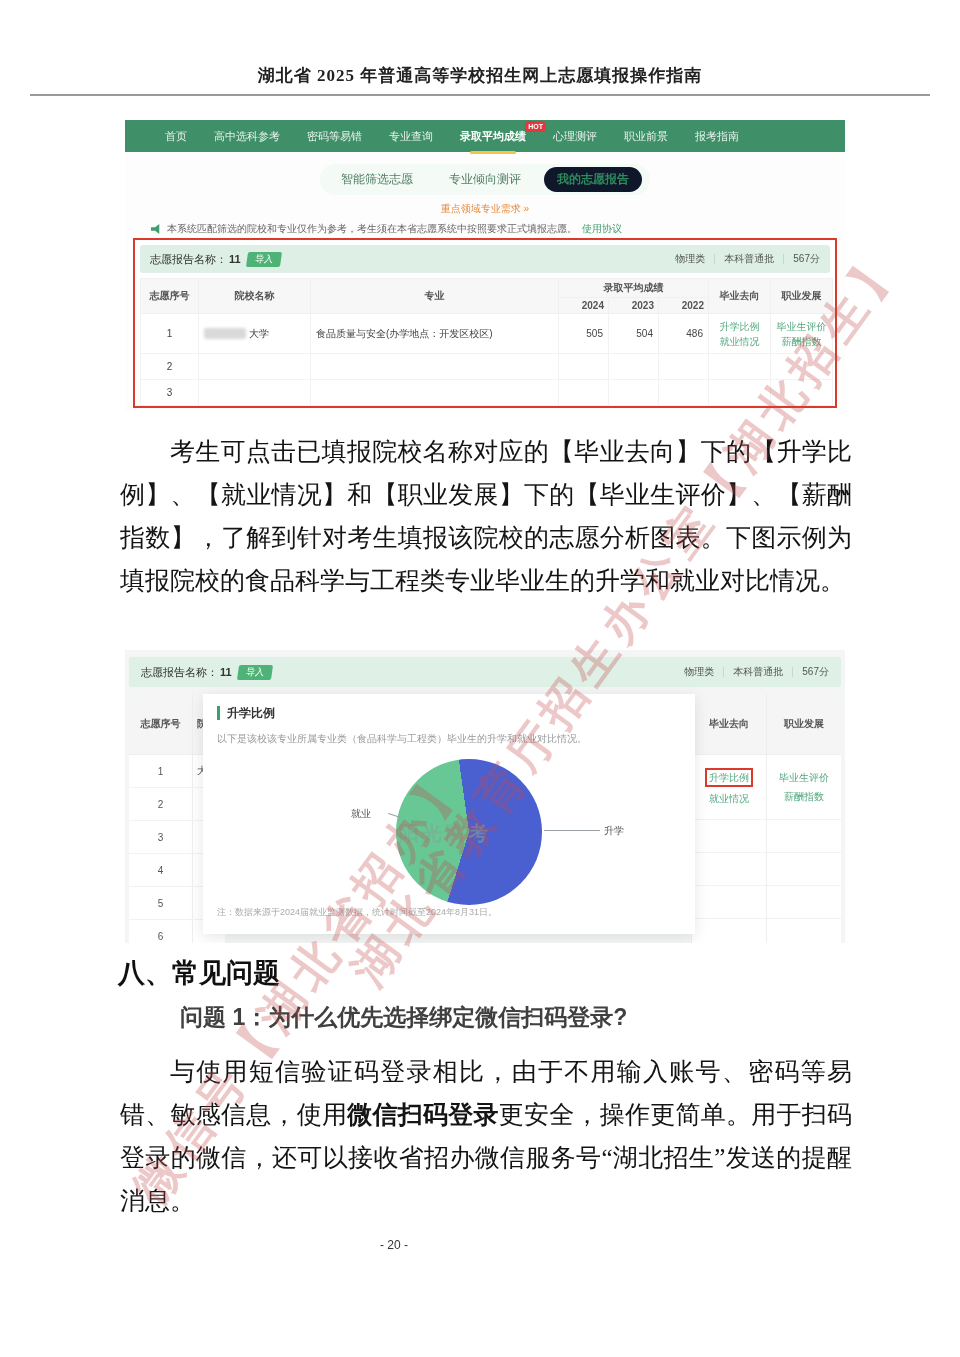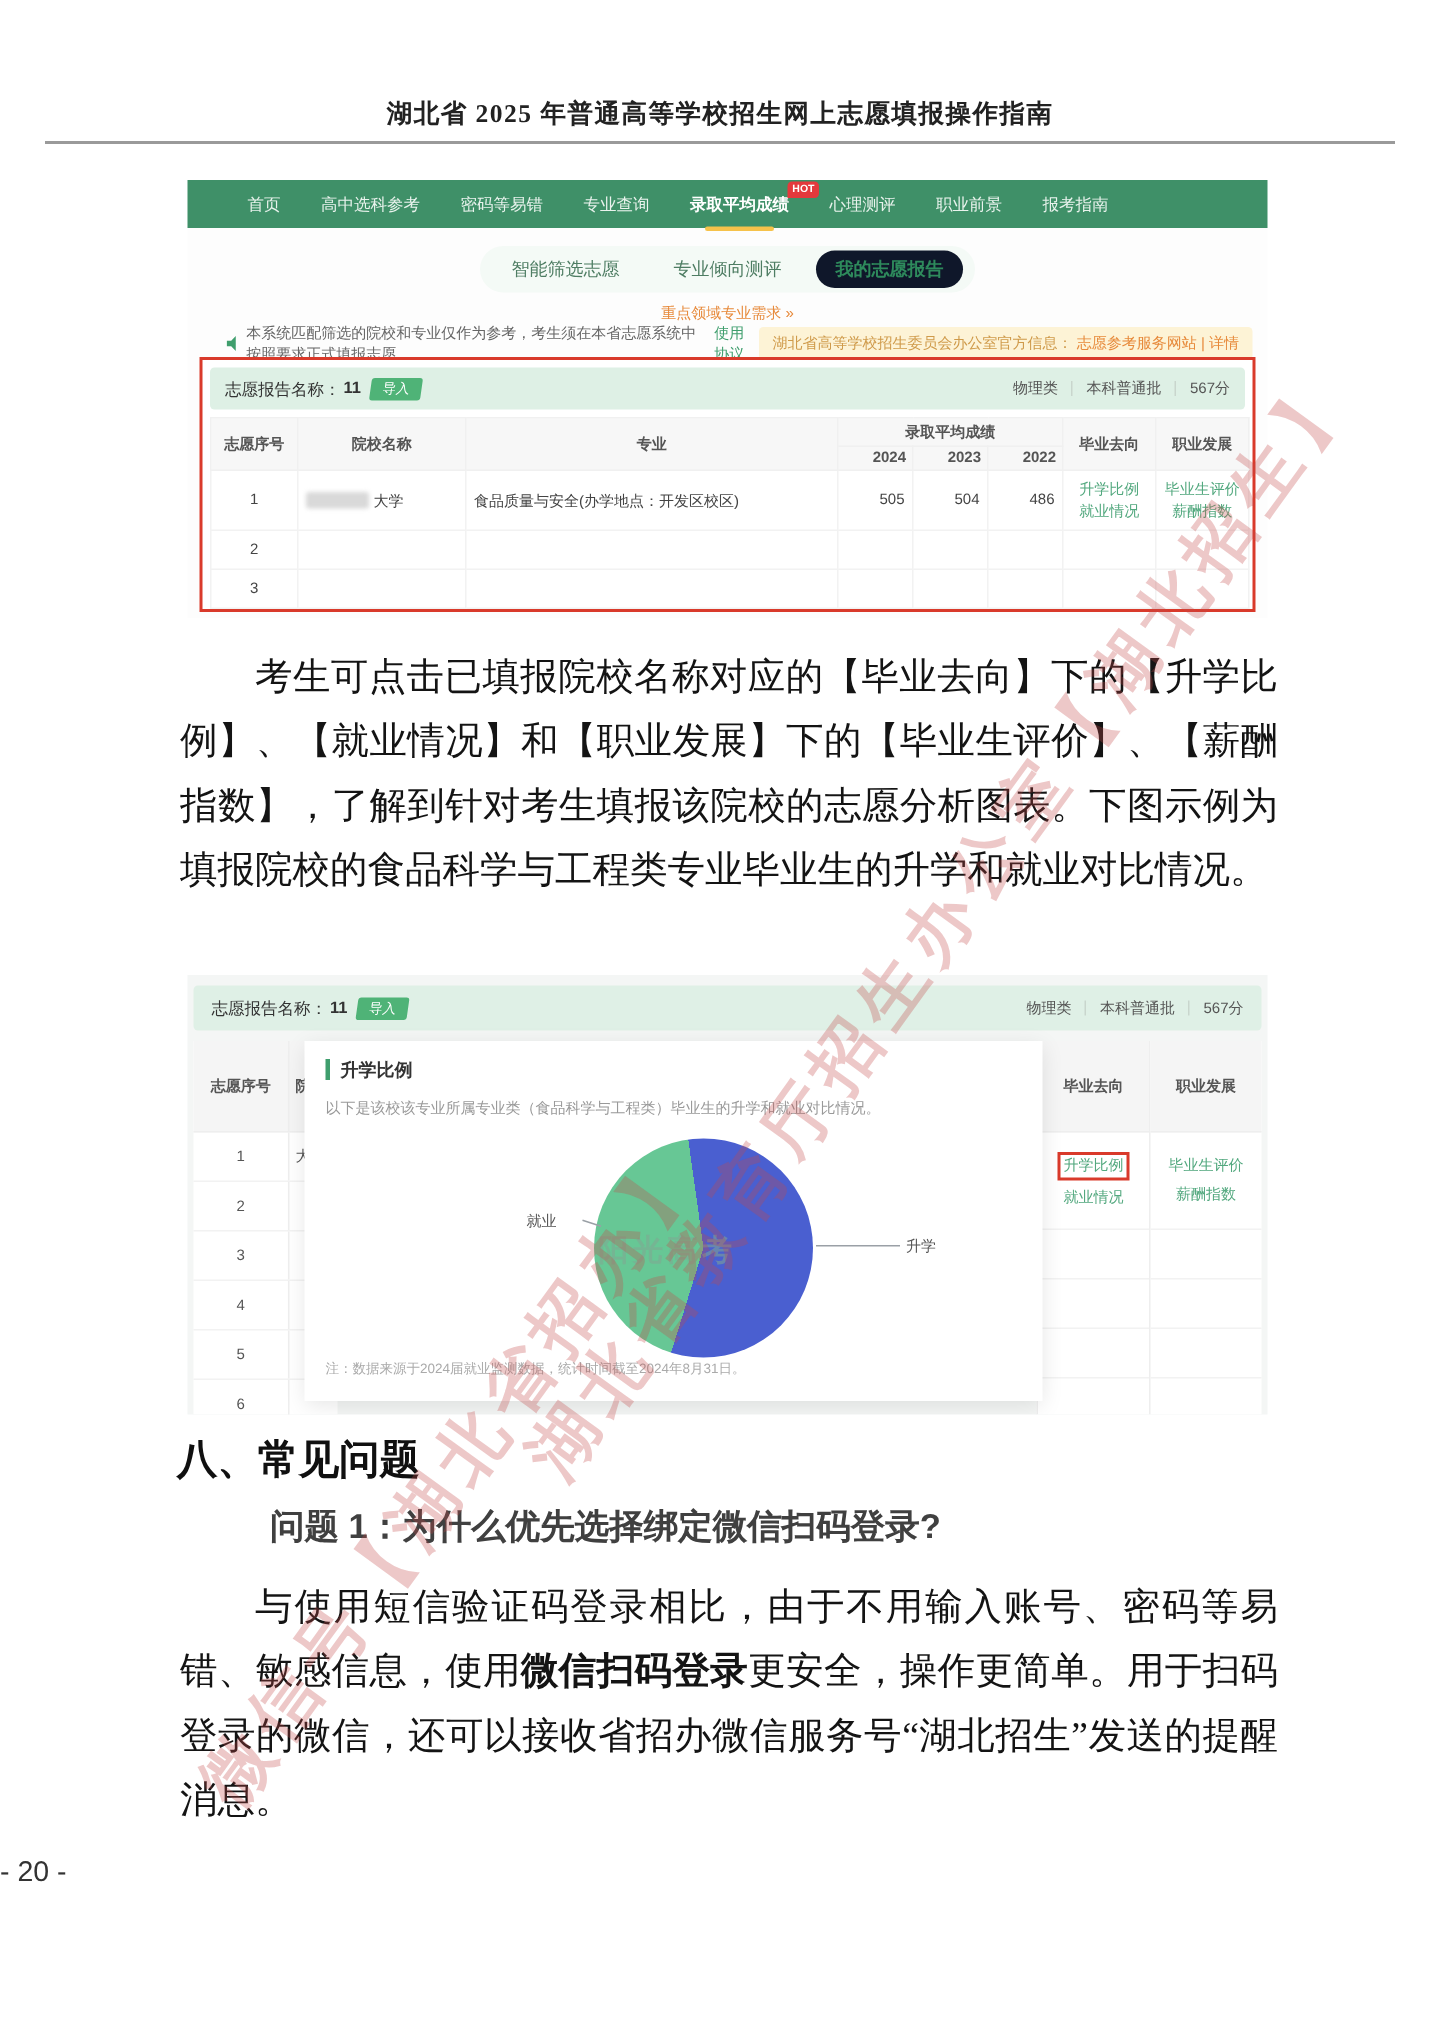--- a/index.html
+++ b/index.html
@@ -3,22 +3,22 @@
 <meta charset="utf-8">
 <style>
   html,body{margin:0;padding:0;}
   body{width:960px;height:1357px;position:relative;background:#ffffff;
        font-family:"Liberation Serif",serif;color:#141414;overflow:hidden;}
 
   
   .doc-header{position:absolute;top:64px;left:0;width:960px;text-align:center;
               font-size:17px;font-weight:bold;letter-spacing:1px;color:#222;}
   .doc-rule{position:absolute;top:94px;left:30px;width:900px;height:2px;background:#9a9a9a;}
-  .page-num{position:absolute;top:1238px;left:0;width:788px;
-            font-size:19px;color:#333;font-family:"Liberation Sans",sans-serif;}
+  .page-num{position:absolute;top:1238px;left:0;width:788px;text-align:center;
+            font-size:12px;color:#333;font-family:"Liberation Sans",sans-serif;}
 
   
   .para{position:absolute;left:120px;width:732px;font-size:25px;line-height:43px;
         text-align:justify;text-indent:2em;color:#141414;}
   .para1{top:430px;}
   .para2{top:1050px;}
   .sec-h{position:absolute;left:118px;top:955px;font-family:"Liberation Sans",sans-serif;
          font-weight:bold;font-size:27px;color:#101010;}
   .q-h{position:absolute;left:180px;top:1002px;font-family:"Liberation Sans",sans-serif;
        font-weight:bold;font-size:23px;color:#404040;}
@@ -141,24 +141,20 @@
   </div>
 
   <div class="featured">重点领域专业需求 »</div>
 
   <div class="notice">
     <span class="notice-left">
       <span class="speaker"></span>
       <span>本系统匹配筛选的院校和专业仅作为参考，考生须在本省志愿系统中按照要求正式填报志愿。</span>
       <span class="agreement">使用协议</span>
     </span>
-    <span class="official-box">
-      <span>湖北省高等学校招生委员会办公室官方信息：</span>
-      <span class="official-link">志愿参考服务网站 | 详情</span>
-    </span>
   </div>
 
   <div class="redbox">
     <div class="report-bar">
       <span>志愿报告名称：</span>
       <span class="report-name">11</span>
       <span class="badge">导入</span>
       <span class="report-meta">
         <span>物理类</span>
         <span class="vsep"></span>

